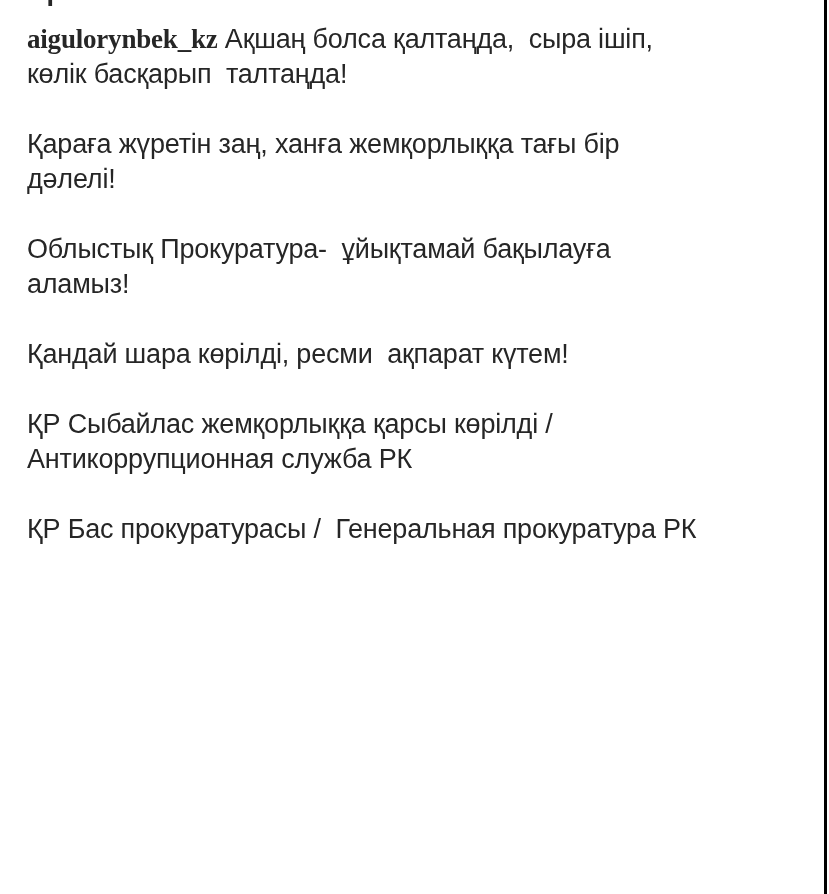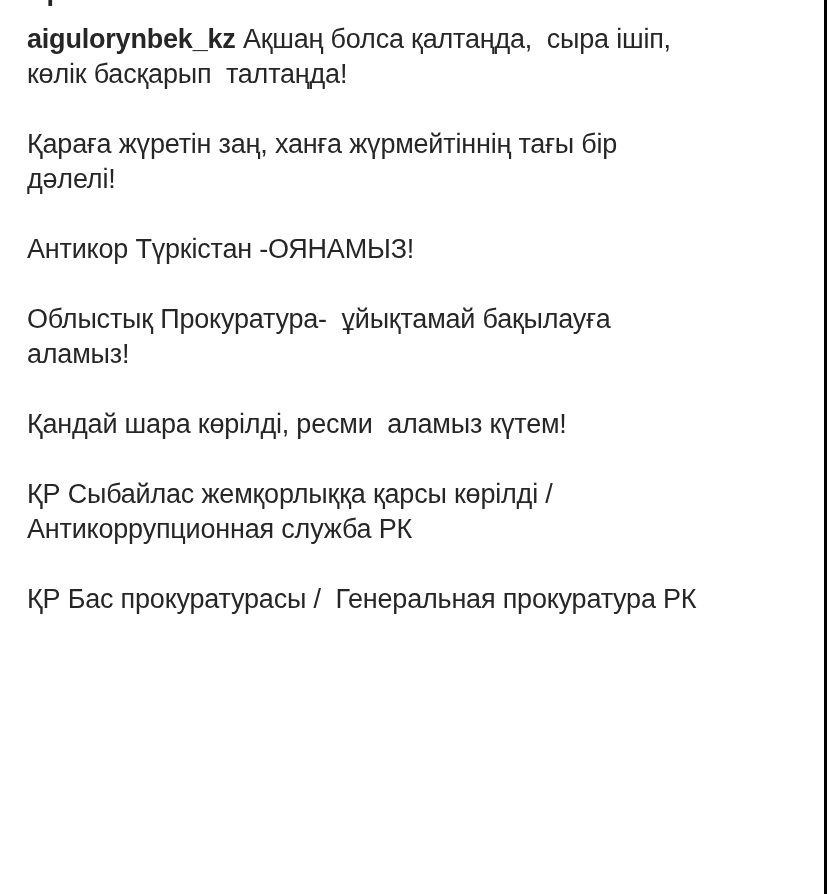--- a/index.html
+++ b/index.html
@@ -45,45 +45,45 @@
     font-size: 27px;
     line-height: 35px;
     letter-spacing: -0.2px;
     white-space: pre-wrap;
     color: #262626;
   }
   .username {
     font-weight: 700;
     color: #262626;
     cursor: pointer;
+    font-family: Liberation Serif, serif;
   }
 </style>
 </head>
 <body>
 
 <div id="screen">
 
   <div class="likes-line">Нравится: 1 334</div>
 
   <div class="caption">
 
     <p><span class="username">aigulorynbek_kz</span><span> Ақшаң болса қалтаңда,  сыра ішіп,
 көлік басқарып  талтаңда!</span></p>
 
-    <p>Қараға жүретін заң, ханға жүрмейтіннің тағы бір
+    <p>Қараға жүретін заң, ханға жемқорлыққа тағы бір
 дәлелі!</p>
 
 
 
-    <p>Антикор Түркістан -ОЯНАМЫЗ!</p>
 
     <p>Облыстық Прокуратура-  ұйықтамай бақылауға
 аламыз!</p>
 
-    <p>Қандай шара көрілді, ресми  аламыз күтем!</p>
+    <p>Қандай шара көрілді, ресми  ақпарат күтем!</p>
 
     <p>ҚР Сыбайлас жемқорлыққа қарсы көрілді /
 Антикоррупционная служба РК</p>
 
     <p>ҚР Бас прокуратурасы /  Генеральная прокуратура РК</p>
 
   </div>
 
   <div class="edge-line"></div>
 

